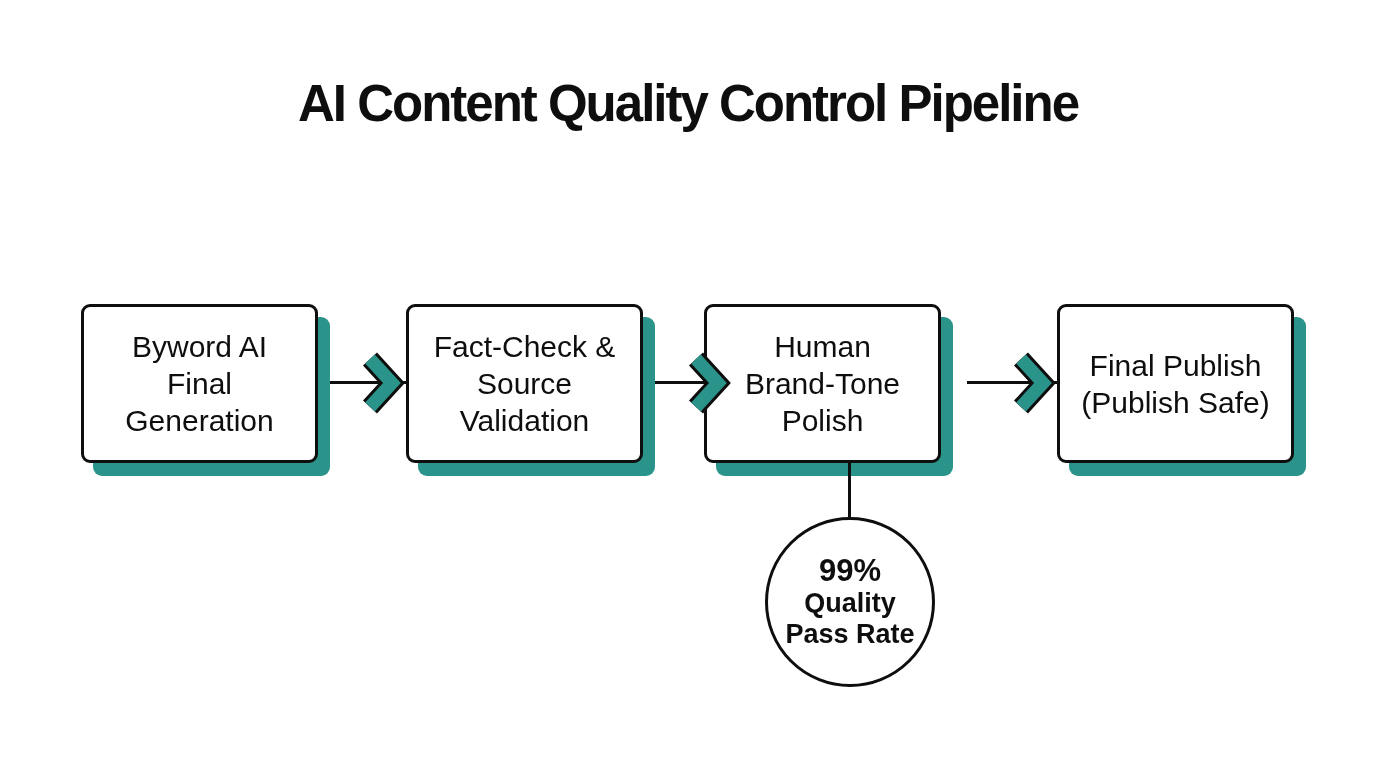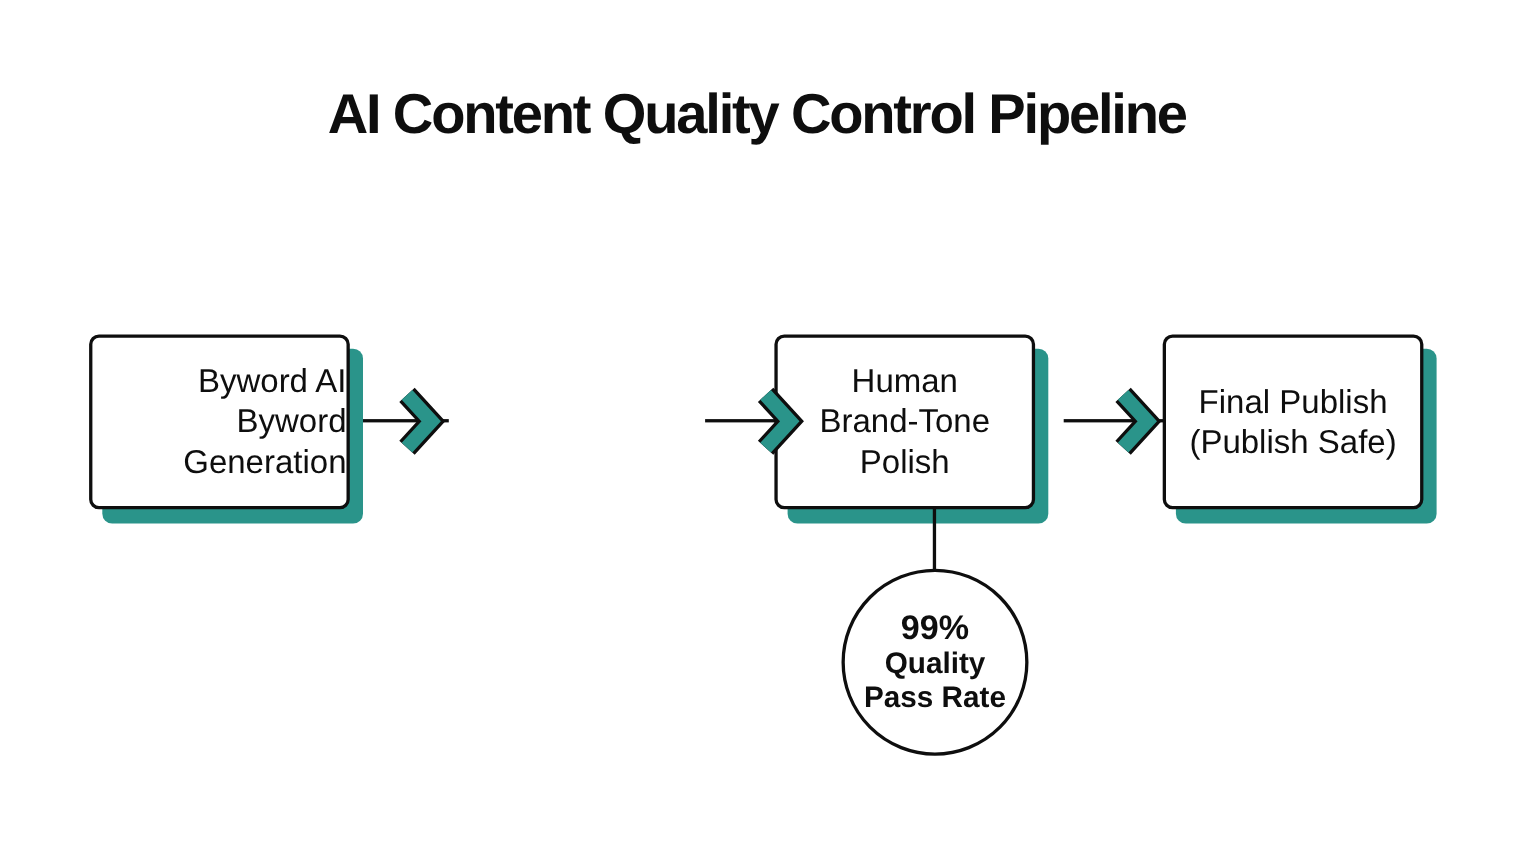--- a/index.html
+++ b/index.html
@@ -42,21 +42,21 @@
     display: flex;
     flex-direction: column;
     align-items: center;
     justify-content: center;
     text-align: center;
     font-size: 30px;
     line-height: 37px;
     color: var(--ink-black);
     z-index: 2;
   }
-  .step-1 { left: 81px; align-items: flex-end; }
+  .step-1 { left: 81px; }
   .step-2 { left: 406px; }
   .step-3 { left: 704px; }
   .step-4 { left: 1057px; }
 
   .arrow-line {
     position: absolute;
     top: 381px;
     height: 3px;
     background: var(--ink-black);
     z-index: 1;
@@ -110,24 +110,29 @@
 </style>
 </head>
 <body>
 
 <div class="canvas">
 
   <h1 class="title">AI Content Quality Control Pipeline</h1>
 
   <div class="step-box step-1">
     <div>Byword AI</div>
-    <div>Byword</div>
+    <div>Final</div>
     <div>Generation</div>
   </div>
 
+  <div class="step-box step-2">
+    <div>Fact-Check &amp;</div>
+    <div>Source</div>
+    <div>Validation</div>
+  </div>
 
   <div class="step-box step-3">
     <div>Human</div>
     <div>Brand-Tone</div>
     <div>Polish</div>
   </div>
 
   <div class="step-box step-4">
     <div>Final Publish</div>
     <div>(Publish Safe)</div>

